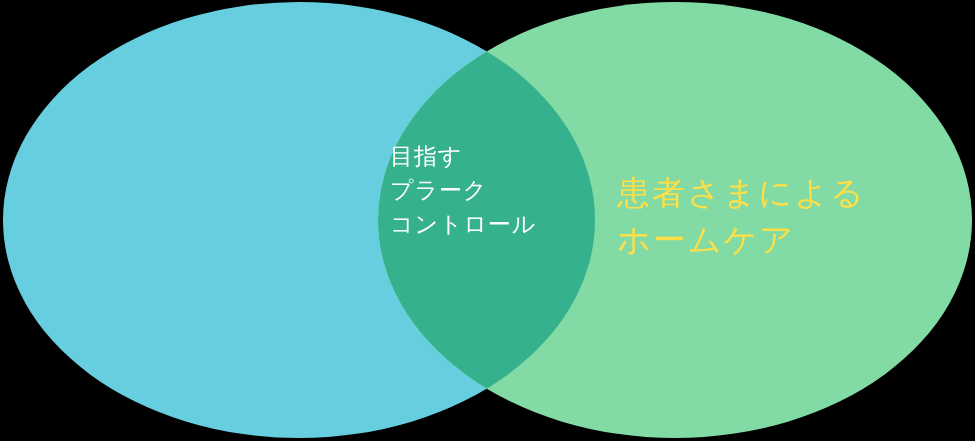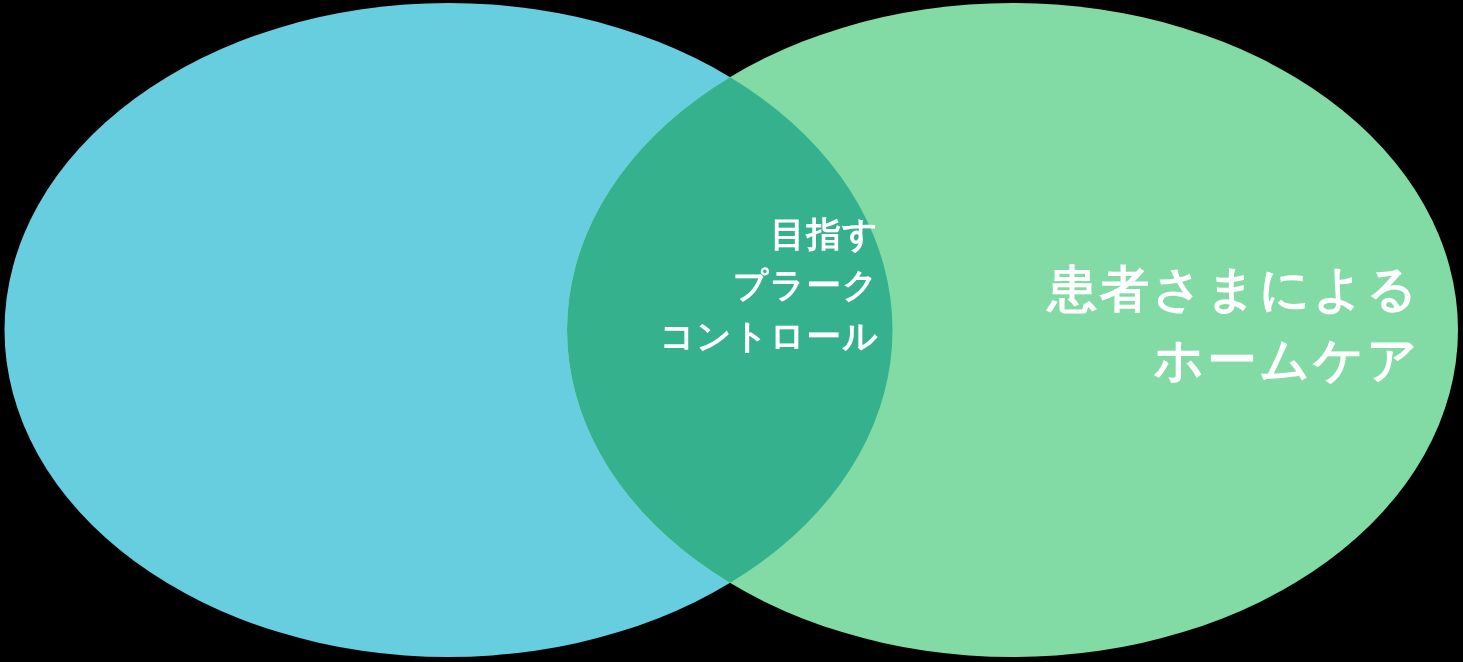--- a/index.html
+++ b/index.html
@@ -23,22 +23,22 @@
     position: absolute;
     top: 0;
     left: 0;
     width: 975px;
     height: 441px;
     display: block;
   }
   .venn-label {
     position: absolute;
     color: #ffffff;
-    text-align: right;
-    font-weight: bold;
+    text-align: left;
+    font-weight: normal;
     line-height: 1.42;
     letter-spacing: 0.06em;
     white-space: pre-line;
     text-rendering: geometricPrecision;
     pointer-events: none;
   }
   #label-left {
     left: 30px;
     top: 170px;
     width: 330px;
@@ -81,16 +81,16 @@
     <g clip-path="url(#clip-left)">
       <ellipse id="shape-overlap" cx="675" cy="220" rx="297" ry="218" fill="#35b18e" clip-path="url(#clip-right)"></ellipse>
     </g>
   </svg>
 
 
   <div class="venn-label" id="label-center" style="color: rgb(255, 255, 255);">目指す
 プラーク
 コントロール</div>
 
-  <div class="venn-label" id="label-right" style="color: #ffffff;">患者さまによる
+  <div class="venn-label" id="label-right" style="color: #fde047;">患者さまによる
 ホームケア</div>
 
 </div>
 
 </body></html>

